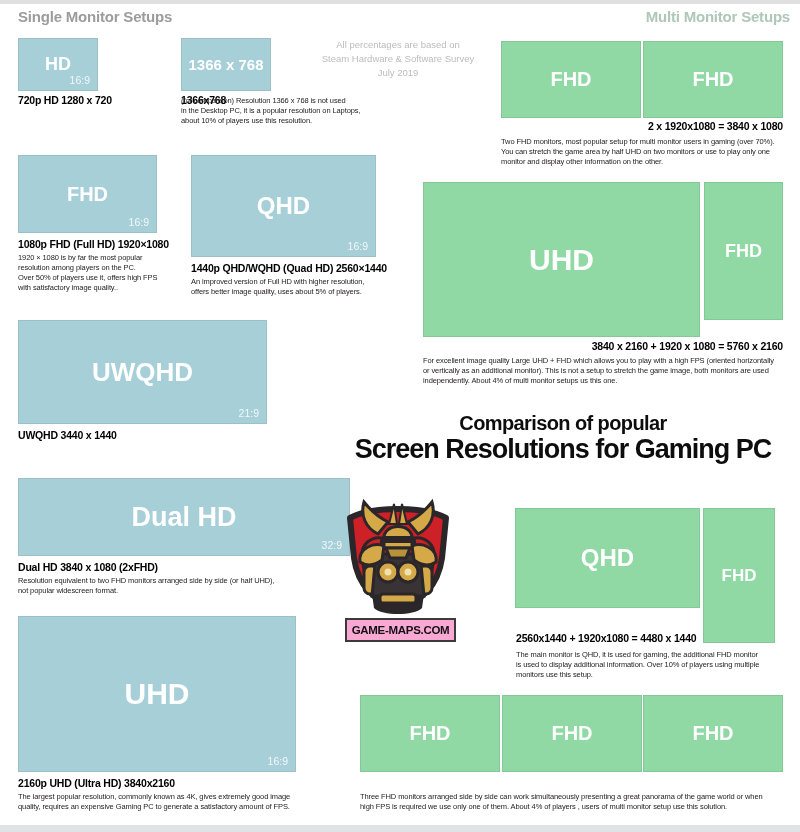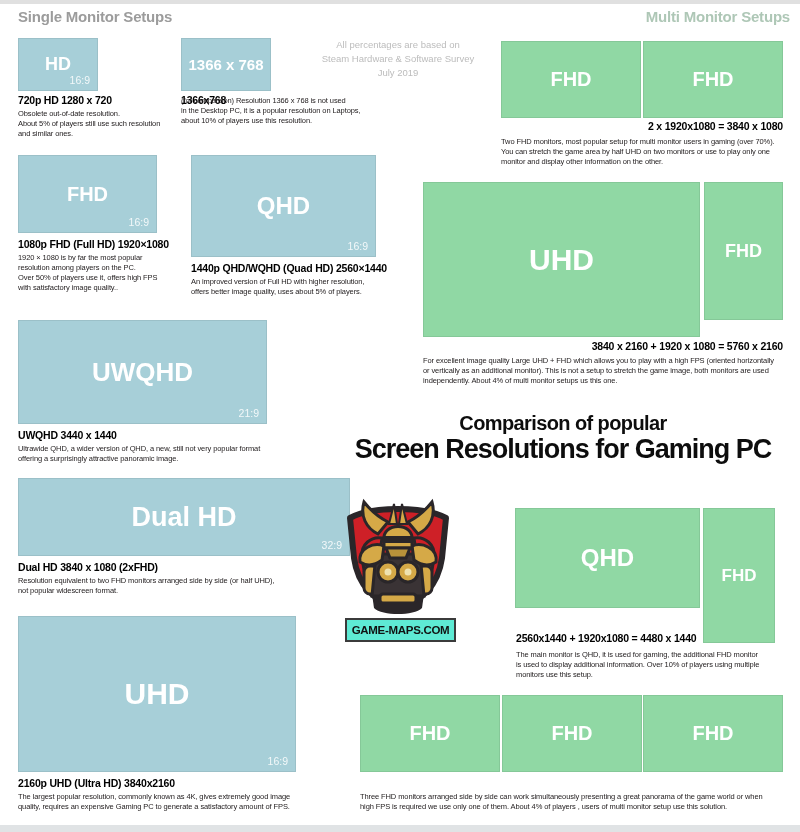--- a/index.html
+++ b/index.html
@@ -32,21 +32,21 @@
            letter-spacing:-0.2px;}
   .formula.right{text-align:right;}
 
   .main-title-1{position:absolute;left:333px;top:412px;width:460px;text-align:center;
                 font-size:20px;font-weight:bold;color:#0d0d0d;letter-spacing:-0.6px;}
   .main-title-2{position:absolute;left:333px;top:434px;width:460px;text-align:center;
                 font-size:27px;font-weight:bold;color:#0d0d0d;letter-spacing:-1px;}
 
   .logo-wrap{position:absolute;left:338px;top:496px;width:120px;height:126px;}
   .logo-box{position:absolute;left:345px;top:618px;width:107px;height:20px;
-            background:#5eead4;border:2px solid #3b3b3b;display:flex;align-items:center;
+            background:#f9a8d4;border:2px solid #3b3b3b;display:flex;align-items:center;
             justify-content:center;font-size:11.5px;font-weight:bold;color:#111;
             letter-spacing:-0.3px;}
 </style>
 </head>
 <body>
 
 <div id="canvas">
 
   <div class="band top"></div>
   <div class="band bottom"></div>
@@ -56,23 +56,20 @@
 
   <div class="survey">All percentages are based on
 Steam Hardware &amp; Software Survey
 July 2019</div>
 
   <div class="box single" style="left:18px;top:38px;width:80px;height:53px;font-size:18px">
     <span class="box-label">HD</span>
     <span class="ratio">16:9</span>
   </div>
   <div class="subtitle" style="left:18px;top:94px">720p HD 1280 x 720</div>
-  <div class="desc" style="left:18px;top:109px">Obsolete out-of-date resolution.
-About 5% of players still use such resolution
-and similar ones.</div>
 
   <div class="box single" style="left:181px;top:38px;width:90px;height:53px;font-size:15px">
     <span class="box-label">1366 x 768</span>
   </div>
   <div class="subtitle" style="left:181px;top:94px">1366x768</div>
   <div class="desc" style="left:181px;top:96px">(for comparison) Resolution 1366 x 768 is not used
 in the Desktop PC, it is a popular resolution on Laptops,
 about 10% of players use this resolution.</div>
 
   <div class="box single" style="left:18px;top:155px;width:139px;height:78px;font-size:20px">
@@ -91,22 +88,20 @@
   </div>
   <div class="subtitle" style="left:191px;top:262px">1440p QHD/WQHD (Quad HD) 2560×1440</div>
   <div class="desc" style="left:191px;top:277px">An improved version of Full HD with higher resolution,
 offers better image quality, uses about 5% of players.</div>
 
   <div class="box single" style="left:18px;top:320px;width:249px;height:104px;font-size:26px">
     <span class="box-label">UWQHD</span>
     <span class="ratio">21:9</span>
   </div>
   <div class="subtitle" style="left:18px;top:429px">UWQHD 3440 x 1440</div>
-  <div class="desc" style="left:18px;top:444px">Ultrawide QHD, a wider version of QHD, a new, still not very popular format
-offering a surprisingly attractive panoramic image.</div>
 
   <div class="box single" style="left:18px;top:478px;width:332px;height:78px;font-size:27px">
     <span class="box-label">Dual HD</span>
     <span class="ratio">32:9</span>
   </div>
   <div class="subtitle" style="left:18px;top:561px">Dual HD 3840 x 1080 (2xFHD)</div>
   <div class="desc" style="left:18px;top:576px">Resolution equivalent to two FHD monitors arranged side by side (or half UHD),
 not popular widescreen format.</div>
 
   <div class="box single" style="left:18px;top:616px;width:278px;height:156px;font-size:30px">

